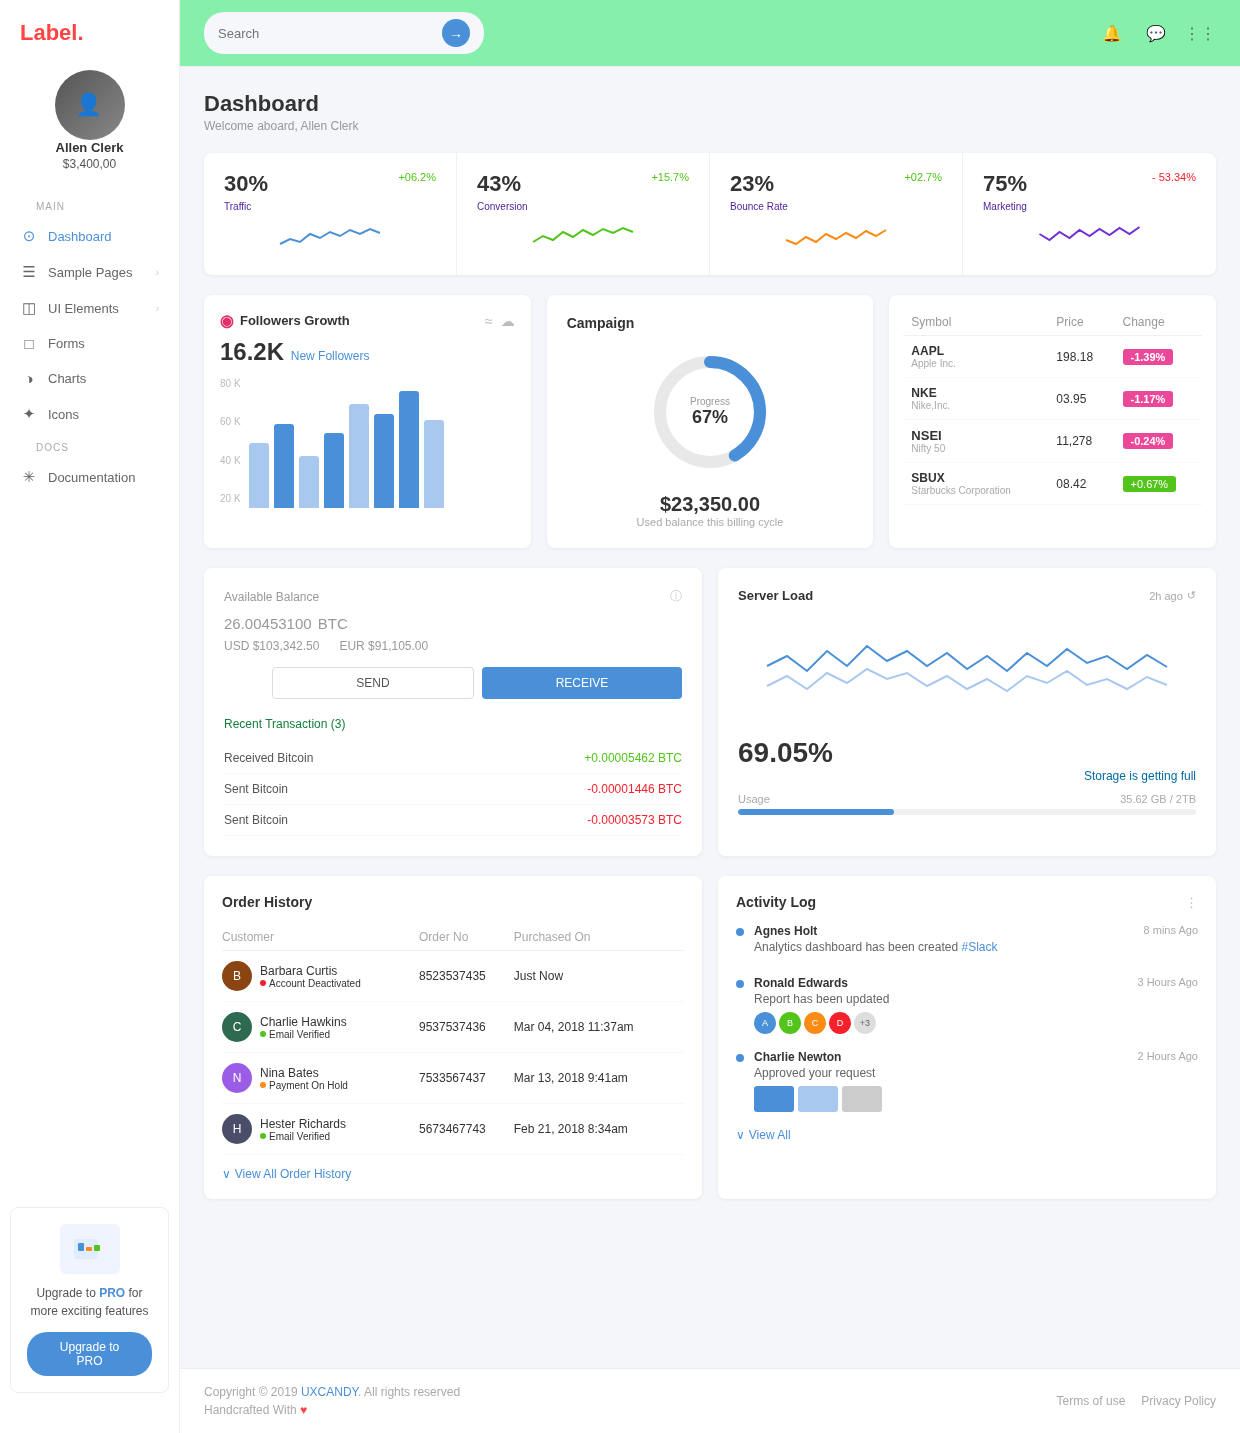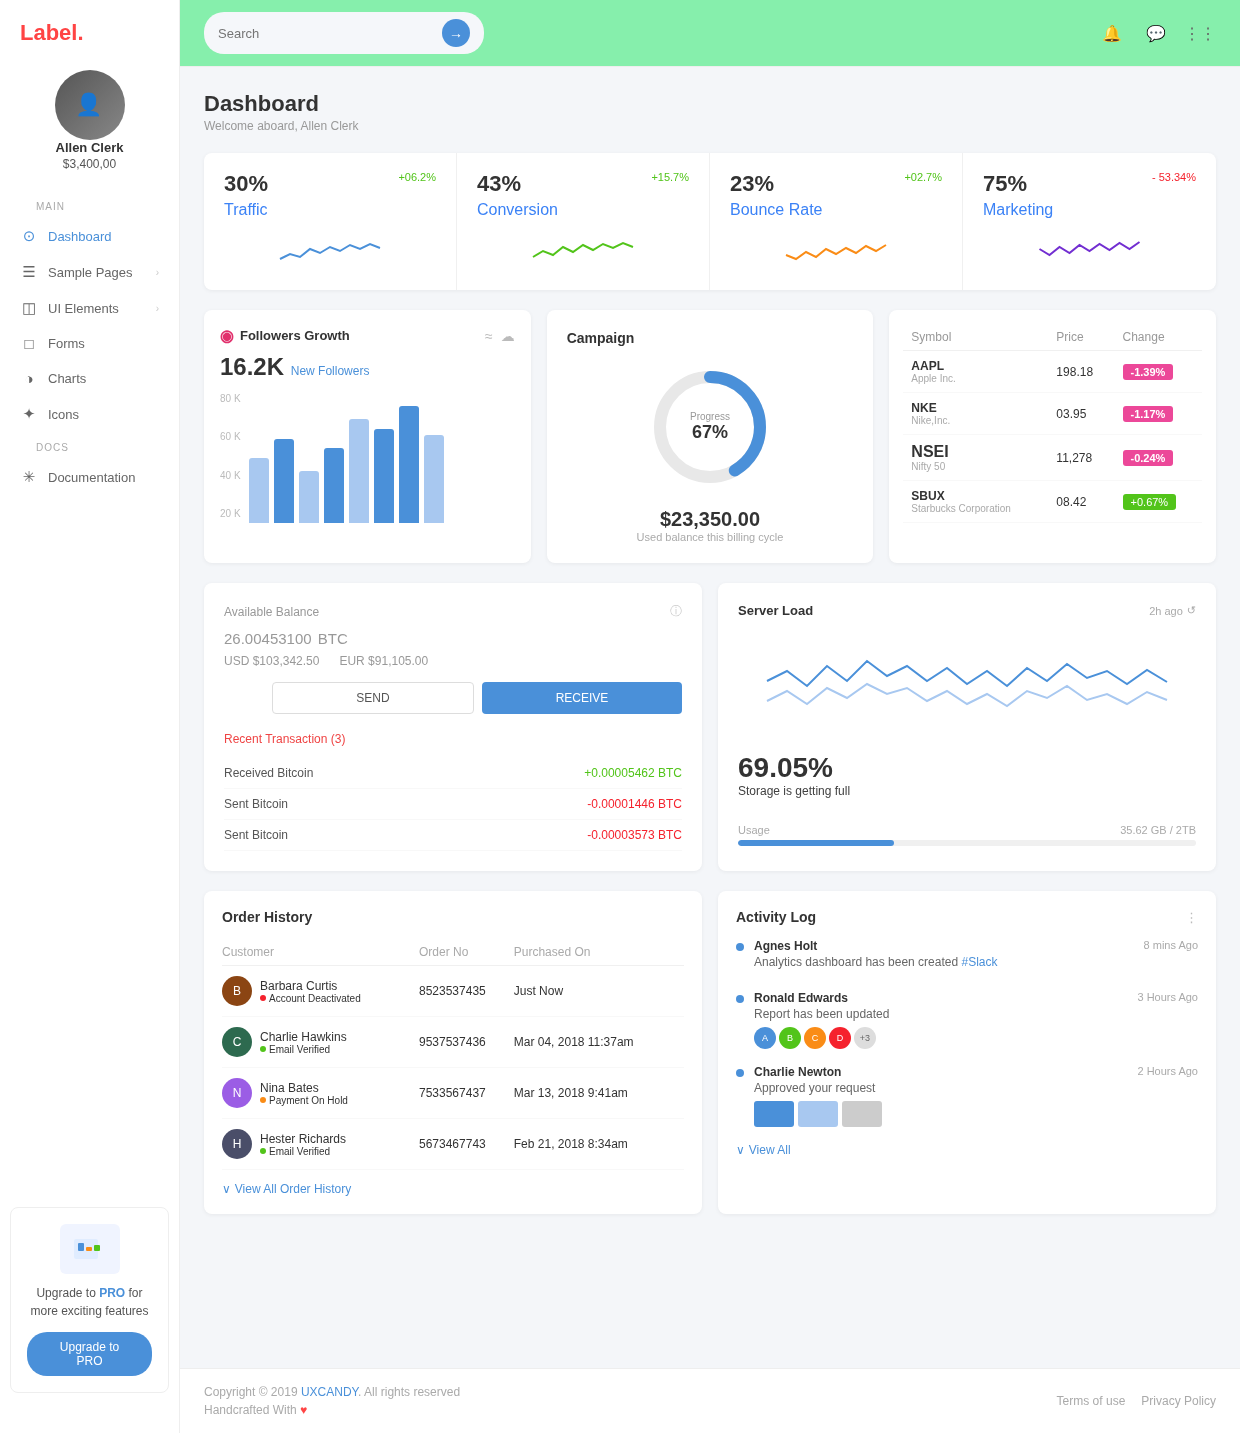--- a/index.html
+++ b/index.html
@@ -43,21 +43,21 @@
     .page-subtitle { font-size: 12px; color: #999; margin-bottom: 20px; }
     
     
     .stats-row { display: grid; grid-template-columns: repeat(4, 1fr); gap: 0; background: #fff; border-radius: 8px; margin-bottom: 20px; box-shadow: 0 1px 4px rgba(0,0,0,0.06); }
     .stat-card { padding: 18px 20px; border-right: 1px solid #f0f0f0; }
     .stat-card:last-child { border-right: none; }
     .stat-top { display: flex; justify-content: space-between; align-items: flex-start; margin-bottom: 4px; }
     .stat-value { font-size: 22px; font-weight: 600; }
     .stat-change { font-size: 11px; color: #52c41a; }
     .stat-change.neg { color: #f5222d; }
-    .stat-label { font-size: 16px; color: #3b82f6; margin-bottom: 20px; }
+    .stat-label { font-size: 10px; color: #4c1d95; margin-bottom: 12px; }
     
     
     .charts-row { display: grid; grid-template-columns: 1fr 1fr 1fr; gap: 16px; margin-bottom: 20px; }
     
     
     .card { background: #fff; border-radius: 8px; box-shadow: 0 1px 4px rgba(0,0,0,0.06); padding: 16px; }
     .card-header { display: flex; align-items: center; justify-content: space-between; margin-bottom: 8px; }
     .card-title { font-size: 13px; font-weight: 600; display: flex; align-items: center; gap: 6px; }
     .card-actions { display: flex; gap: 8px; color: #bbb; font-size: 14px; }
     .bar-chart-wrap { display: flex; gap: 2px; }
@@ -88,34 +88,34 @@
     
     .wallet-card { padding: 20px; }
     .wallet-title { font-size: 12px; color: #999; margin-bottom: 4px; display: flex; align-items: center; justify-content: space-between; }
     .wallet-amount { font-size: 22px; font-weight: 700; color: #333; margin-bottom: 4px; }
     .wallet-amount span { font-size: 15px; font-weight: 400; color: #999; }
     .wallet-currencies { display: flex; gap: 20px; font-size: 12px; color: #4a90d9; margin-bottom: 14px; }
     .wallet-currencies span { color: #999; }
     .wallet-btns { display: flex; gap: 8px; margin-bottom: 18px; padding-left: 48px; }
     .btn-outline { flex: 1; padding: 8px; border: 1px solid #ddd; background: #fff; border-radius: 4px; font-size: 12px; cursor: pointer; color: #555; }
     .btn-primary { flex: 1; padding: 8px; border: none; background: #4a90d9; border-radius: 4px; font-size: 12px; cursor: pointer; color: #fff; }
-    .transactions-header { font-size: 12px; color: #ef4444; margin-bottom: 12px; font-weight: 500; }
+    .transactions-header { font-size: 12px; color: #15803d; margin-bottom: 12px; font-weight: 500; }
     .tx-row { display: flex; justify-content: space-between; padding: 8px 0; border-bottom: 1px solid #f8f8f8; font-size: 12px; }
     .tx-label { color: #555; }
     .tx-pos { color: #52c41a; }
     .tx-neg { color: #f5222d; }
     
     
     .server-card { padding: 20px; }
     .server-header { display: flex; justify-content: space-between; align-items: center; margin-bottom: 8px; }
     .server-title { font-size: 13px; font-weight: 600; }
     .server-time { font-size: 11px; color: #aaa; display: flex; align-items: center; gap: 4px; }
     .server-chart { height: 110px; position: relative; margin-bottom: 16px; }
     .server-pct { font-size: 28px; font-weight: 700; color: #333; }
-    .server-desc { font-size: 12px; color: #404040; margin-bottom: 26px; }
+    .server-desc { font-size: 12px; color: #0369a1; margin-bottom: 10px; text-align: right; }
     .server-usage-row { display: flex; justify-content: space-between; font-size: 11px; color: #aaa; margin-bottom: 4px; }
     .progress-bar { height: 6px; background: #f0f0f0; border-radius: 3px; overflow: hidden; }
     .progress-fill { height: 100%; background: #4a90d9; border-radius: 3px; }
     
     
     .bottom-row { display: grid; grid-template-columns: 1fr 1fr; gap: 16px; margin-bottom: 20px; }
     
     
     .order-card { padding: 18px; }
     .order-title { font-size: 14px; font-weight: 600; margin-bottom: 14px; }
@@ -369,21 +369,21 @@
                 <tr>
     <td>
       <div style="font-weight:600;font-size:12px">NKE</div>
       <div class="stock-company">Nike,Inc.</div>
     </td>
     <td>03.95</td>
     <td><span class="badge red">-1.17%</span></td>
   </tr>
                 <tr>
     <td>
-      <div style="font-weight:600;font-size:16px">NSEI</div>
+      <div style="font-weight:600;font-size:13px">NSEI</div>
       <div class="stock-company">Nifty 50</div>
     </td>
     <td>11,278</td>
     <td><span class="badge red">-0.24%</span></td>
   </tr>
                 <tr>
     <td>
       <div style="font-weight:600;font-size:12px">SBUX</div>
       <div class="stock-company">Starbucks Corporation</div>
     </td>

